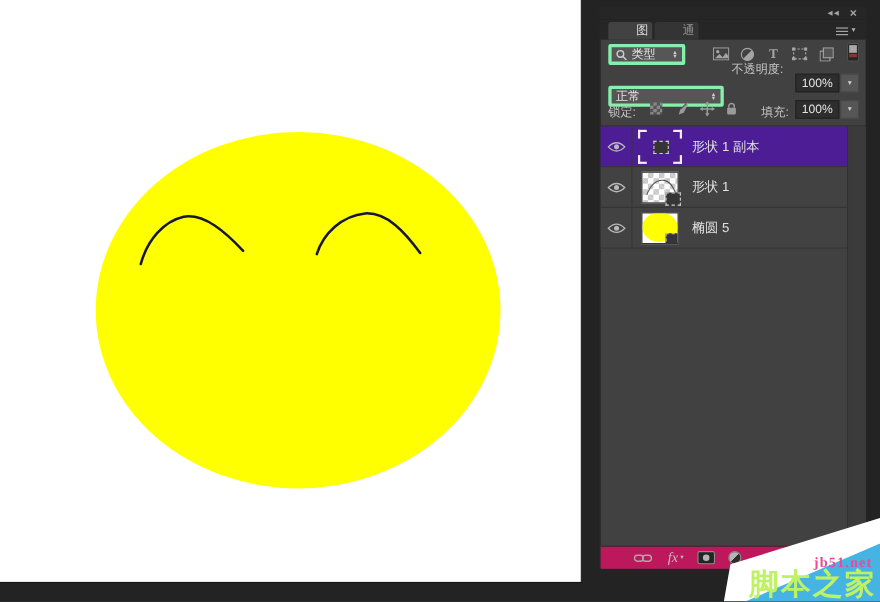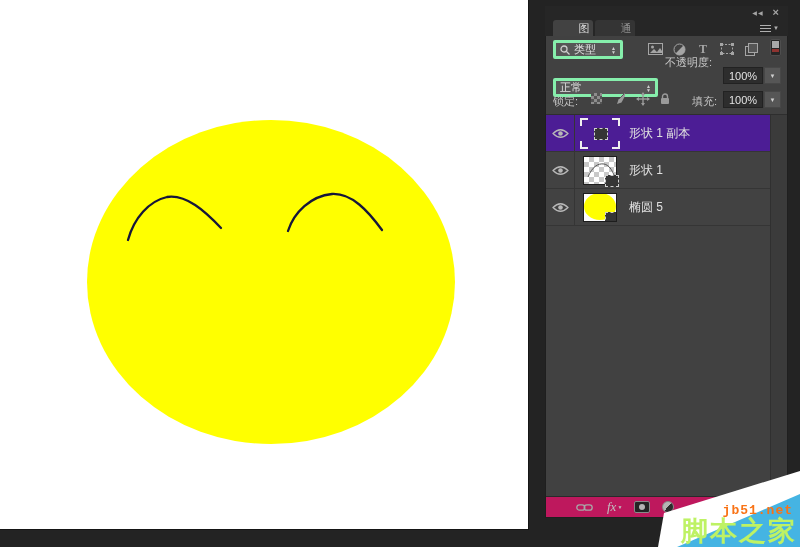--- a/index.html
+++ b/index.html
@@ -106,22 +106,22 @@
   .bb-mask::after { content:""; position:absolute; left:4px; top:2px; width:6px; height:6px;
                     border-radius:50%; background:#b5b5b5; }
   .bb-adj { margin-left:12px; width:12px; height:12px; border-radius:50%;
             background:linear-gradient(135deg,#b5b5b5 50%,#2c2c2c 50%); border:1px solid #8a8a8a; }
 
   
   .wm-white { position:absolute; left:0; top:0; width:800px; height:547px; background:#ffffff;
               clip-path:polygon(658px 547px, 664px 513px, 800px 471px, 800px 547px); z-index:10; }
   .wm-cyan { position:absolute; left:0; top:0; width:800px; height:547px; background:#45b4e3;
              clip-path:polygon(677px 547px, 800px 494px, 800px 547px); z-index:11; }
-  .wm-site { position:absolute; right:7px; top:503px; z-index:12; color:#f97316; font-weight:bold;
-             font-family:Liberation Mono, monospace; font-size:13px; letter-spacing:1px; }
+  .wm-site { position:absolute; right:7px; top:503px; z-index:12; color:#ec4899; font-weight:bold;
+             font-family:Liberation Serif, serif; font-size:13px; letter-spacing:1px; }
   .wm-brand { position:absolute; right:3px; top:516px; z-index:12; color:#bef264; font-weight:bold;
               font-size:27px; letter-spacing:2px; line-height:30px; }
 </style>
 </head>
 <body>
 
 <div class="app">
 
   <div class="canvas">
     <svg width="529" height="529" viewBox="0 0 529 529">

